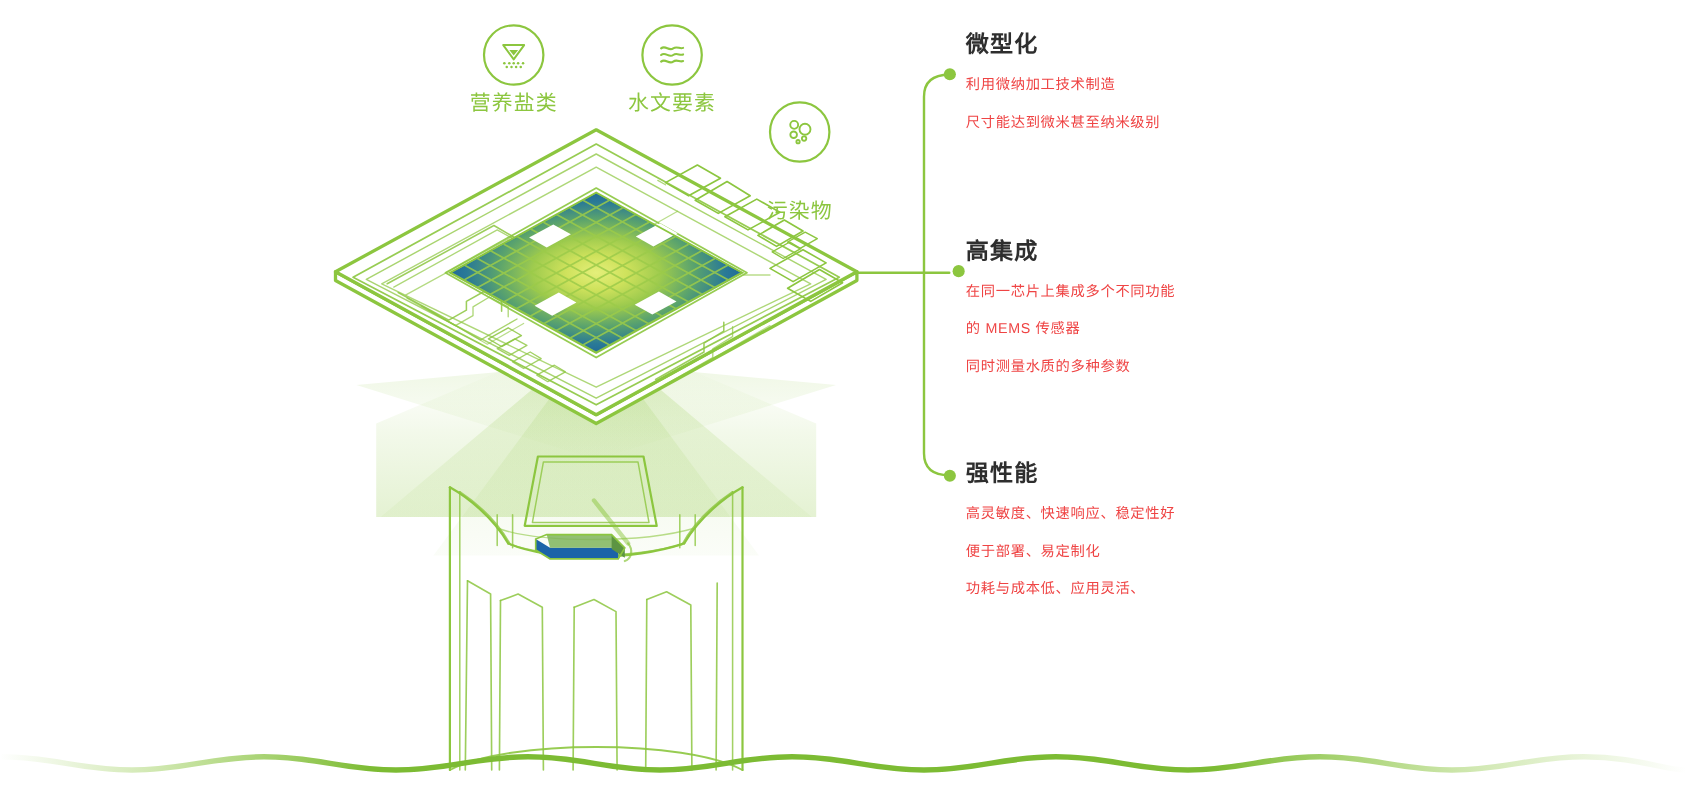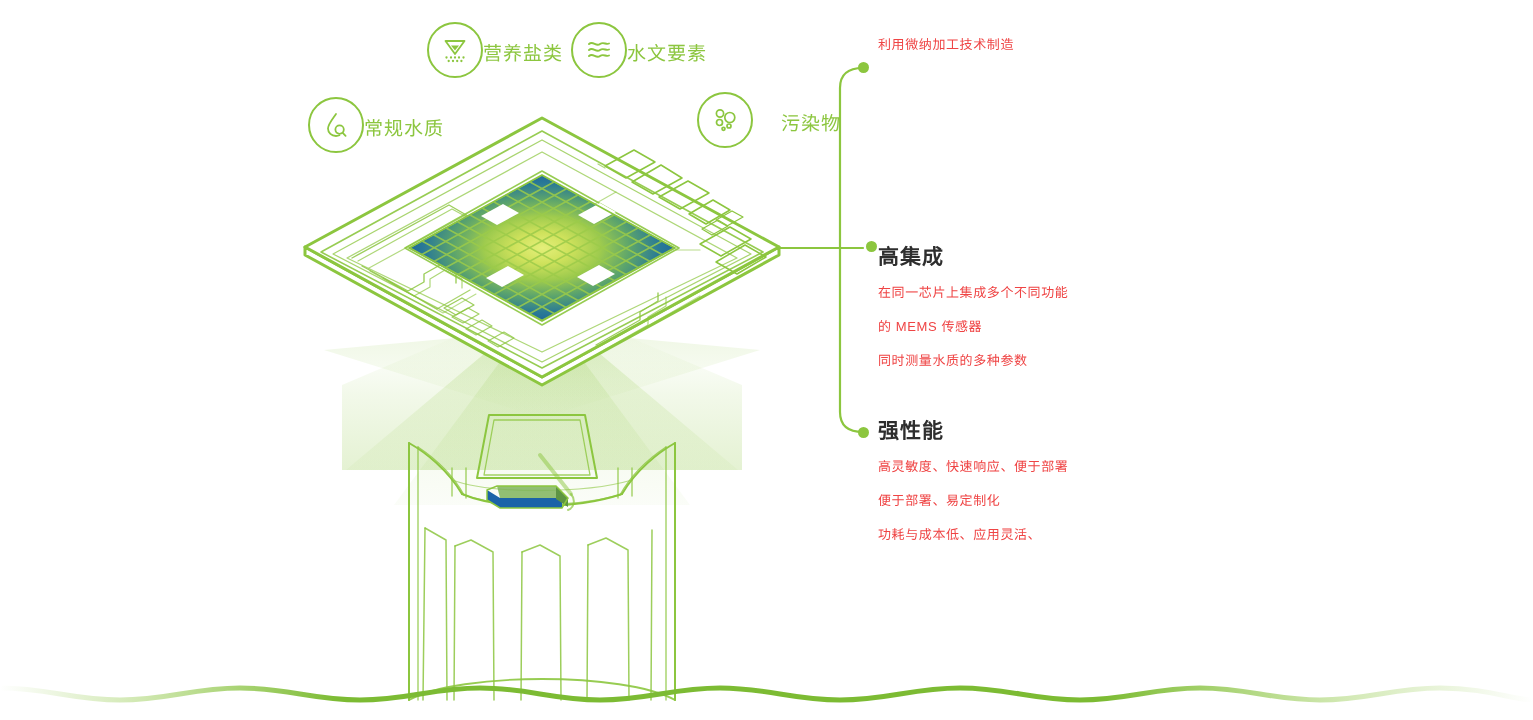--- a/index.html
+++ b/index.html
@@ -8,36 +8,36 @@
     width:1533px;height:720px;
     background:#ffffff;
     font-family:"Liberation Sans","DejaVu Sans",sans-serif;
     overflow:hidden;
     position:relative;
   }
   .stage{position:absolute;inset:0;width:1533px;height:720px;}
   .layer{position:absolute;left:0;top:0;width:1533px;height:720px;}
 
   
-  .icon-badge{position:absolute;display:flex;flex-direction:row;align-items:center;}
+  .icon-badge{position:absolute;display:flex;flex-direction:column;align-items:center;}
   .icon-circle{width:56px;height:56px;border:2px solid #8cc63f;border-radius:50%;
                display:flex;align-items:center;justify-content:center;box-sizing:border-box;}
   .icon-label{margin-top:7px;font-size:19px;color:#8cc63f;letter-spacing:1px;white-space:nowrap;line-height:1;}
 
   #badge-0{left:308px;top:97px;}
   #badge-1{left:427px;top:22px;}
   #badge-2{left:571px;top:22px;align-items:center;}
   #badge-3{left:697px;top:92px;gap:28px;}
 
   
   .feature{position:absolute;left:878px;}
   .feature h3{margin:0 0 6px 0;font-size:21px;font-weight:bold;color:#2e2e2e;letter-spacing:1px;line-height:1.25;}
   .feature p{margin:0;font-size:13px;color:#ef4444;line-height:34px;letter-spacing:0.6px;white-space:nowrap;}
   #feature-0{top:28px;}
-  #feature-1{top:244px;}
+  #feature-1{top:216px;}
   #feature-2{top:418px;}
 
   .dot{position:absolute;width:11px;height:11px;border-radius:50%;background:#8cc63f;}
   #dot-0{left:858px;top:62px;}
   #dot-1{left:866px;top:241px;}
   #dot-2{left:858px;top:427px;}
 </style>
 </head>
 <body>
 
@@ -223,30 +223,20 @@
       <polygon points="497,486 556,486 568,498 562,508 500,508 487,500 487,490" fill="none" stroke="#8cc63f" stroke-width="1.5"></polygon>
     </g>
 
     <g fill="none" stroke="#8cc63f" stroke-width="2.2" stroke-linecap="round">
       <path d="M779,248 L863,248"></path>
       <path d="M840,248 L840,88 C 840,74 848,68 863,68"></path>
       <path d="M840,248 L840,412 C 840,426 848,432 863,432"></path>
     </g>
   </svg>
 
-  <div class="icon-badge" id="badge-0">
-    <div class="icon-circle">
-      <svg width="34" height="34" viewBox="0 0 34 34" fill="none" stroke="#8cc63f" stroke-width="1.8" stroke-linecap="round" stroke-linejoin="round">
-        <path d="M17 6 C 12 13 9 16.5 9 20.5 C 9 25 12.6 28 17 28 C 18.3 28 19.4 27.8 20.4 27.3"></path>
-        <circle cx="20.6" cy="21.6" r="4.2"></circle>
-        <path d="M23.7 24.8 L26.6 27.8"></path>
-      </svg>
-    </div>
-    <div class="icon-label">常规水质</div>
-  </div>
 
   <div class="icon-badge" id="badge-1">
     <div class="icon-circle">
       <svg width="34" height="34" viewBox="0 0 34 34" fill="none" stroke="#8cc63f" stroke-width="1.8" stroke-linecap="round" stroke-linejoin="round">
         <path d="M7.5 8 L26.5 8 L17 21 Z"></path>
         <path d="M13 12.5 L21 12.5 L17 17.5 Z" fill="#8cc63f" stroke="none"></path>
         <g fill="#8cc63f" stroke="none">
           <circle cx="8.5" cy="24.5" r="1.15"></circle>
             <circle cx="13" cy="24.5" r="1.15"></circle>
           <circle cx="17" cy="24.5" r="1.15"></circle>
@@ -284,33 +274,35 @@
       </svg>
     </div>
     <div class="icon-label">污染物</div>
   </div>
 
   <div class="dot" id="dot-0"></div>
   <div class="dot" id="dot-1"></div>
   <div class="dot" id="dot-2"></div>
 
   <div class="feature" id="feature-0">
+    <h3>微型化</h3>
     <p>利用微纳加工技术制造</p>
+    <p>尺寸能达到微米甚至纳米级别</p>
   </div>
 
   <div class="feature" id="feature-1">
     <h3>高集成</h3>
     <p>在同一芯片上集成多个不同功能</p>
     <p>的 MEMS 传感器</p>
     <p>同时测量水质的多种参数</p>
   </div>
 
   <div class="feature" id="feature-2">
     <h3>强性能</h3>
-    <p>高灵敏度、快速响应、便于部署</p>
+    <p>高灵敏度、快速响应、稳定性好</p>
     <p>便于部署、易定制化</p>
     <p>功耗与成本低、应用灵活、</p>
   </div>
 
   <svg class="layer" viewBox="0 0 1533 720" style="pointer-events:none;">
     <defs>
       <linearGradient id="waveGrad2" x1="0" y1="0" x2="1" y2="0">
         <stop offset="0%" stop-color="#8cc63f" stop-opacity="0"></stop>
         <stop offset="9%" stop-color="#8cc63f" stop-opacity="0.40"></stop>
         <stop offset="22%" stop-color="#7cbb33" stop-opacity="1"></stop>

